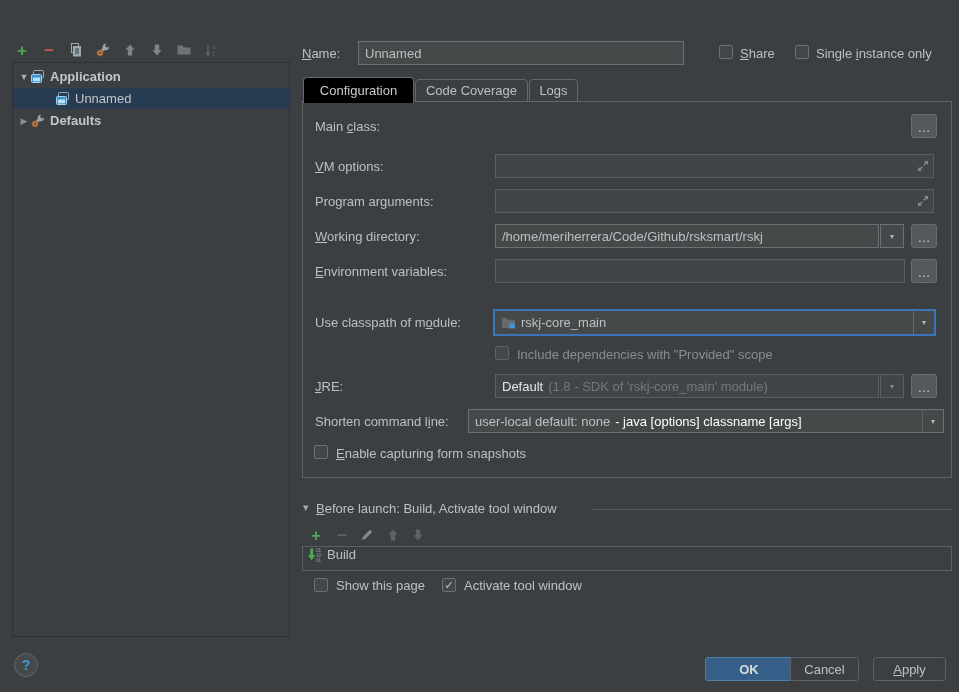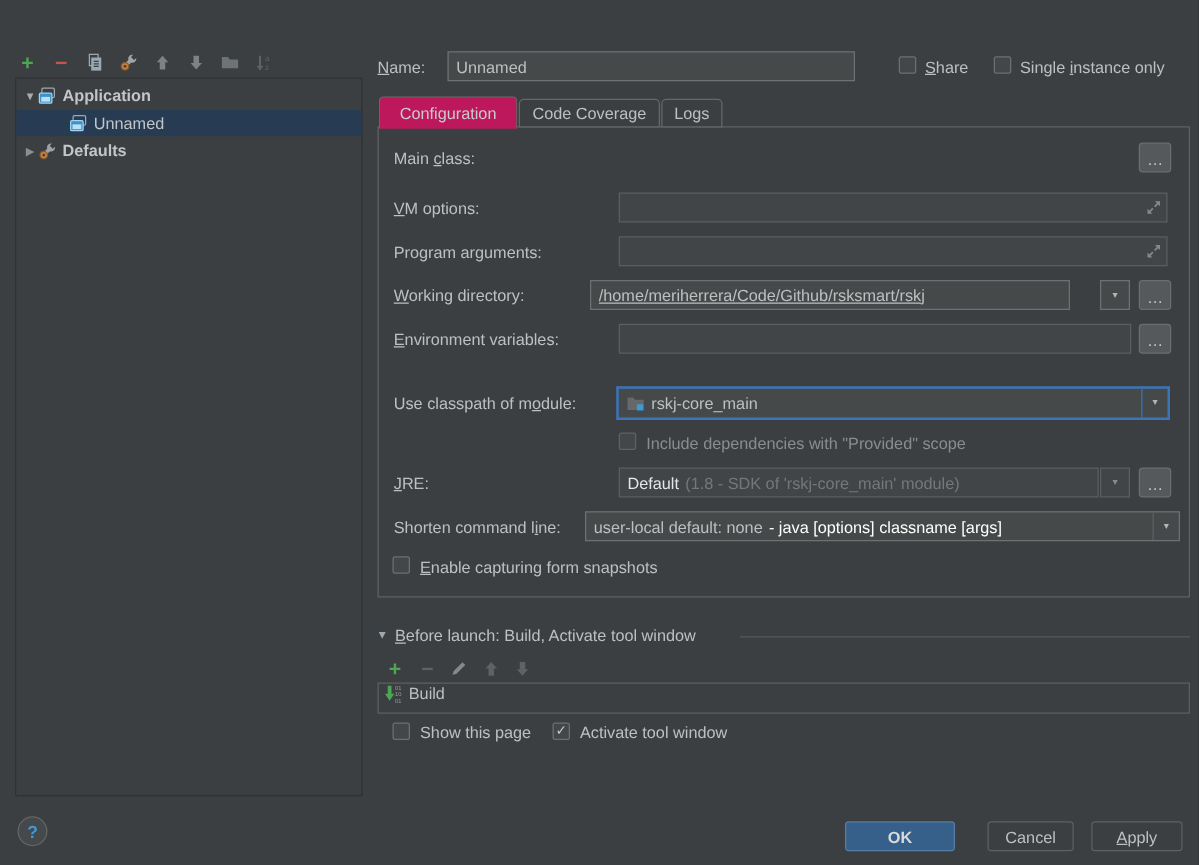--- a/index.html
+++ b/index.html
@@ -54,21 +54,21 @@
   .combo.dim{background:#414547;border-color:#5A5E60;}
   .exp-ic{position:absolute;width:16px;height:16px;}
 
   .cb{position:absolute;width:14px;height:14px;background:#43474A;border:1px solid #6C7072;border-radius:2px;
     display:flex;align-items:center;justify-content:center;color:#C6C9CB;font-size:11px;line-height:1;cursor:pointer;}
   .cb.dimcb{border-color:#5E6264;}
 
   
   .tab{position:absolute;height:23px;top:79px;border:1px solid #646869;border-radius:4px 4px 0 0;
     display:flex;align-items:center;justify-content:center;color:#BDC0C2;background:#3C3F41;cursor:pointer;z-index:2;}
-  .tab.sel{top:77px;height:26px;background:#be185d;border-bottom:none;color:#C9CCCE;}
+  .tab.sel{top:77px;height:26px;background:#000000;border-bottom:none;color:#C9CCCE;}
   .panel{position:absolute;left:302px;top:101px;width:650px;height:377px;border:1px solid #5E6163;}
 
   .hline{position:absolute;height:1px;background:#55585A;}
   .list-box{position:absolute;left:302px;top:546px;width:650px;height:25px;border:1px solid #5C5F61;}
   .list-row{display:flex;height:23px;padding-left:4px;cursor:pointer;}
 
   
   .btn{position:absolute;height:24px;border-radius:3px;display:flex;align-items:center;justify-content:center;
     background:#3C3F41;border:1px solid #5E6163;color:#BDC0C2;cursor:pointer;font-size:13px;}
   .btn.primary{background:#366089;border-color:#537EA5;color:#D8DBDD;font-weight:bold;}
@@ -208,21 +208,21 @@
 
   <div class="lbl" style="left:315px;top:194px"><span>Program ar</span><span class="mn">g</span><span>uments:</span></div>
   <input class="field dim" style="left: 495px; top: 189px; width: 439px;" value="">
   <span class="exp-ic" style="left:915px;top:193px">
       <svg width="16" height="16" viewBox="0 0 16 16">
     <path d="M9 3 h4 v4 l-1.5-1.5 -2.3 2.3 -1-1 2.3-2.3 Z M7 13 H3 V9 l1.5 1.5 2.3-2.3 1 1 -2.3 2.3 Z" fill="#85898B"></path>
       </svg>
     </span>
 
   <div class="lbl" style="left:315px;top:229px"><span></span><span class="mn">W</span><span>orking directory:</span></div>
-  <input class="field" style="left: 472px; top: 224px; width: 384px; text-decoration: underline;" value="/home/meriherrera/Code/Github/rsksmart/rskj">
+  <input class="field" style="left: 495px; top: 224px; width: 384px;" value="/home/meriherrera/Code/Github/rsksmart/rskj">
   <div class="sqbtn" style="left:880px;top:224px">
       <span class="dda">▼</span>
     </div>
   <div class="browse" style="left:911px;top:224px">
       <span>…</span>
     </div>
 
   <div class="lbl" style="left:315px;top:264px"><span></span><span class="mn">E</span><span>nvironment variables:</span></div>
   <input class="field dim" style="left: 495px; top: 259px; width: 410px;" value="">
   <div class="browse" style="left:911px;top:259px">
@@ -319,21 +319,21 @@
   <span class="cb" style="left:314px;top:578px"></span>
   <div class="lbl" style="left:336px;top:578px">Show this page</div>
   <span class="cb" style="left:442px;top:578px">
       <span>✓</span>
     </span>
   <div class="lbl" style="left:464px;top:578px">Activate tool window</div>
 
   <div class="help-btn">
       <span>?</span>
     </div>
-  <div class="btn primary" style="left:676px;top:657px;width:88px">
+  <div class="btn primary" style="left:705px;top:657px;width:88px">
       <span>OK</span>
     </div>
   <div class="btn" style="left:790px;top:657px;width:69px">
       <span>Cancel</span>
     </div>
   <div class="btn" style="left:873px;top:657px;width:73px">
       <span class="mn">A</span>
       <span>pply</span>
     </div>
 

